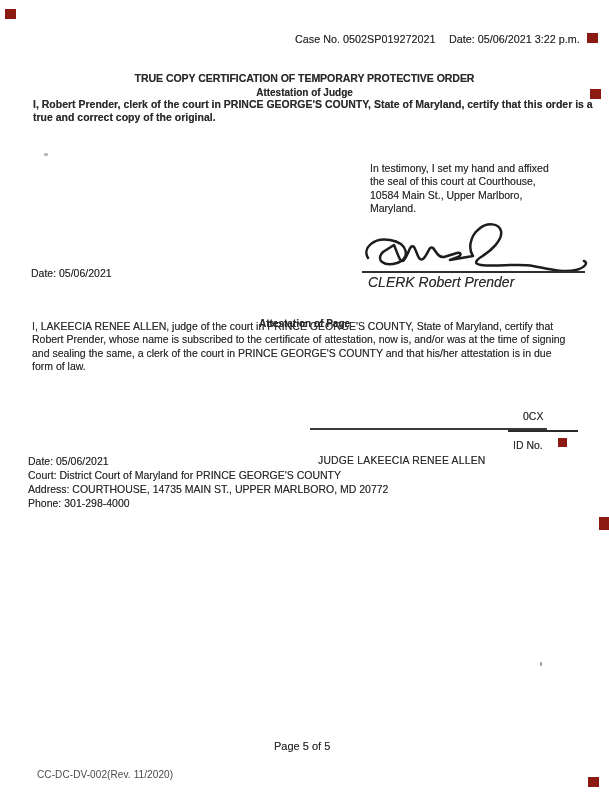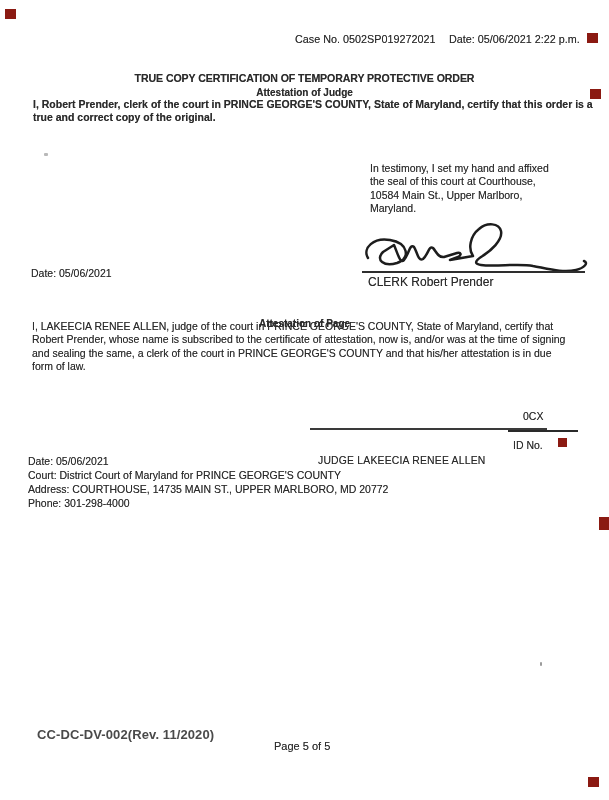--- a/index.html
+++ b/index.html
@@ -26,30 +26,30 @@
   .header-row{position:absolute;top:33px;left:0;width:609px;}
   .case-no{position:absolute;left:295px;top:0;}
   .hdr-date{position:absolute;left:449px;top:0;}
   .title{top:72px;font-size:10.6px;letter-spacing:-0.1px;}
   .clerk-head{top:86px;font-size:10px;}
   .clerk-body{left:33px;top:98px;width:560px;font-weight:bold;}
   .testimony{left:370px;top:162px;width:225px;}
   .clerk-date{left:31px;top:267px;}
   .sig-wrap{position:absolute;left:360px;top:222px;width:240px;height:50px;}
   .sig-line{position:absolute;left:362px;top:271px;width:223px;height:2px;background:#2e2e2e;}
-  .clerk-name{left:368px;top:276px;font-size:12px;}
+  .clerk-name{left:368px;top:276px;font-size:14px;font-style:italic;}
   .judge-head{top:317px;font-size:10px;}
   .judge-body{left:32px;top:320px;width:566px;}
   .stamp-code{left:523px;top:410px;}
   .judge-line-a{position:absolute;left:310px;top:428px;width:237px;height:1.6px;background:#3a3a3a;}
   .judge-line-b{position:absolute;left:508px;top:430px;width:70px;height:2px;background:#2a2a2a;}
   .judge-name{left:318px;top:438px;font-size:10.4px;letter-spacing:.2px;margin-top:16px;}
   .id-label{left:513px;top:439px;}
   .court-info{left:28px;top:455px;line-height:13.9px;}
-  .form-no{left:37px;top:728px;font-size:13px;color:#4a4a4a;text-shadow:none;letter-spacing:.1px;font-weight:bold;}
+  .form-no{left:37px;top:768px;font-size:10px;color:#4a4a4a;text-shadow:none;letter-spacing:.1px;}
   .page-no{left:274px;top:740px;font-size:11px;}
   .sig-svg{width:240px;height:50px;}
   
   .mark{position:absolute;background:#8b1a12;}
   .mark1{left:5px;top:9px;width:11px;height:10px;}
   .mark2{left:587px;top:33px;width:11px;height:10px;}
   .mark3{left:590px;top:89px;width:11px;height:10px;}
   .mark4{left:558px;top:438px;width:9px;height:9px;}
   .mark5{left:599px;top:517px;width:10px;height:13px;}
   .mark6{left:588px;top:777px;width:11px;height:10px;}
@@ -57,21 +57,21 @@
   .speck1{left:44px;top:153px;width:4px;height:3px;}
   .speck2{left:540px;top:662px;width:2px;height:4px;background:#9b9b9b;}
 </style>
 </head>
 <body>
 
 <div class="page">
 
   <div class="header-row">
     <span class="t hdr case-no">Case No. 0502SP019272021</span>
-    <span class="t hdr hdr-date">Date: 05/06/2021 2:22 p.m.</span>
+    <span class="t hdr hdr-date">Date: 05/06/2021 3:22 p.m.</span>
   </div>
 
   <div class="t bold center title">TRUE COPY CERTIFICATION OF TEMPORARY PROTECTIVE ORDER</div>
 
   <div class="t bold center clerk-head">Attestation of Judge</div>
   <div class="t clerk-body">I, Robert Prender, clerk of the court in PRINCE GEORGE'S COUNTY, State of Maryland, certify that this order is a
 true and correct copy of the original.</div>
 
   <div class="t testimony">In testimony, I set my hand and affixed
 the seal of this court at Courthouse,

